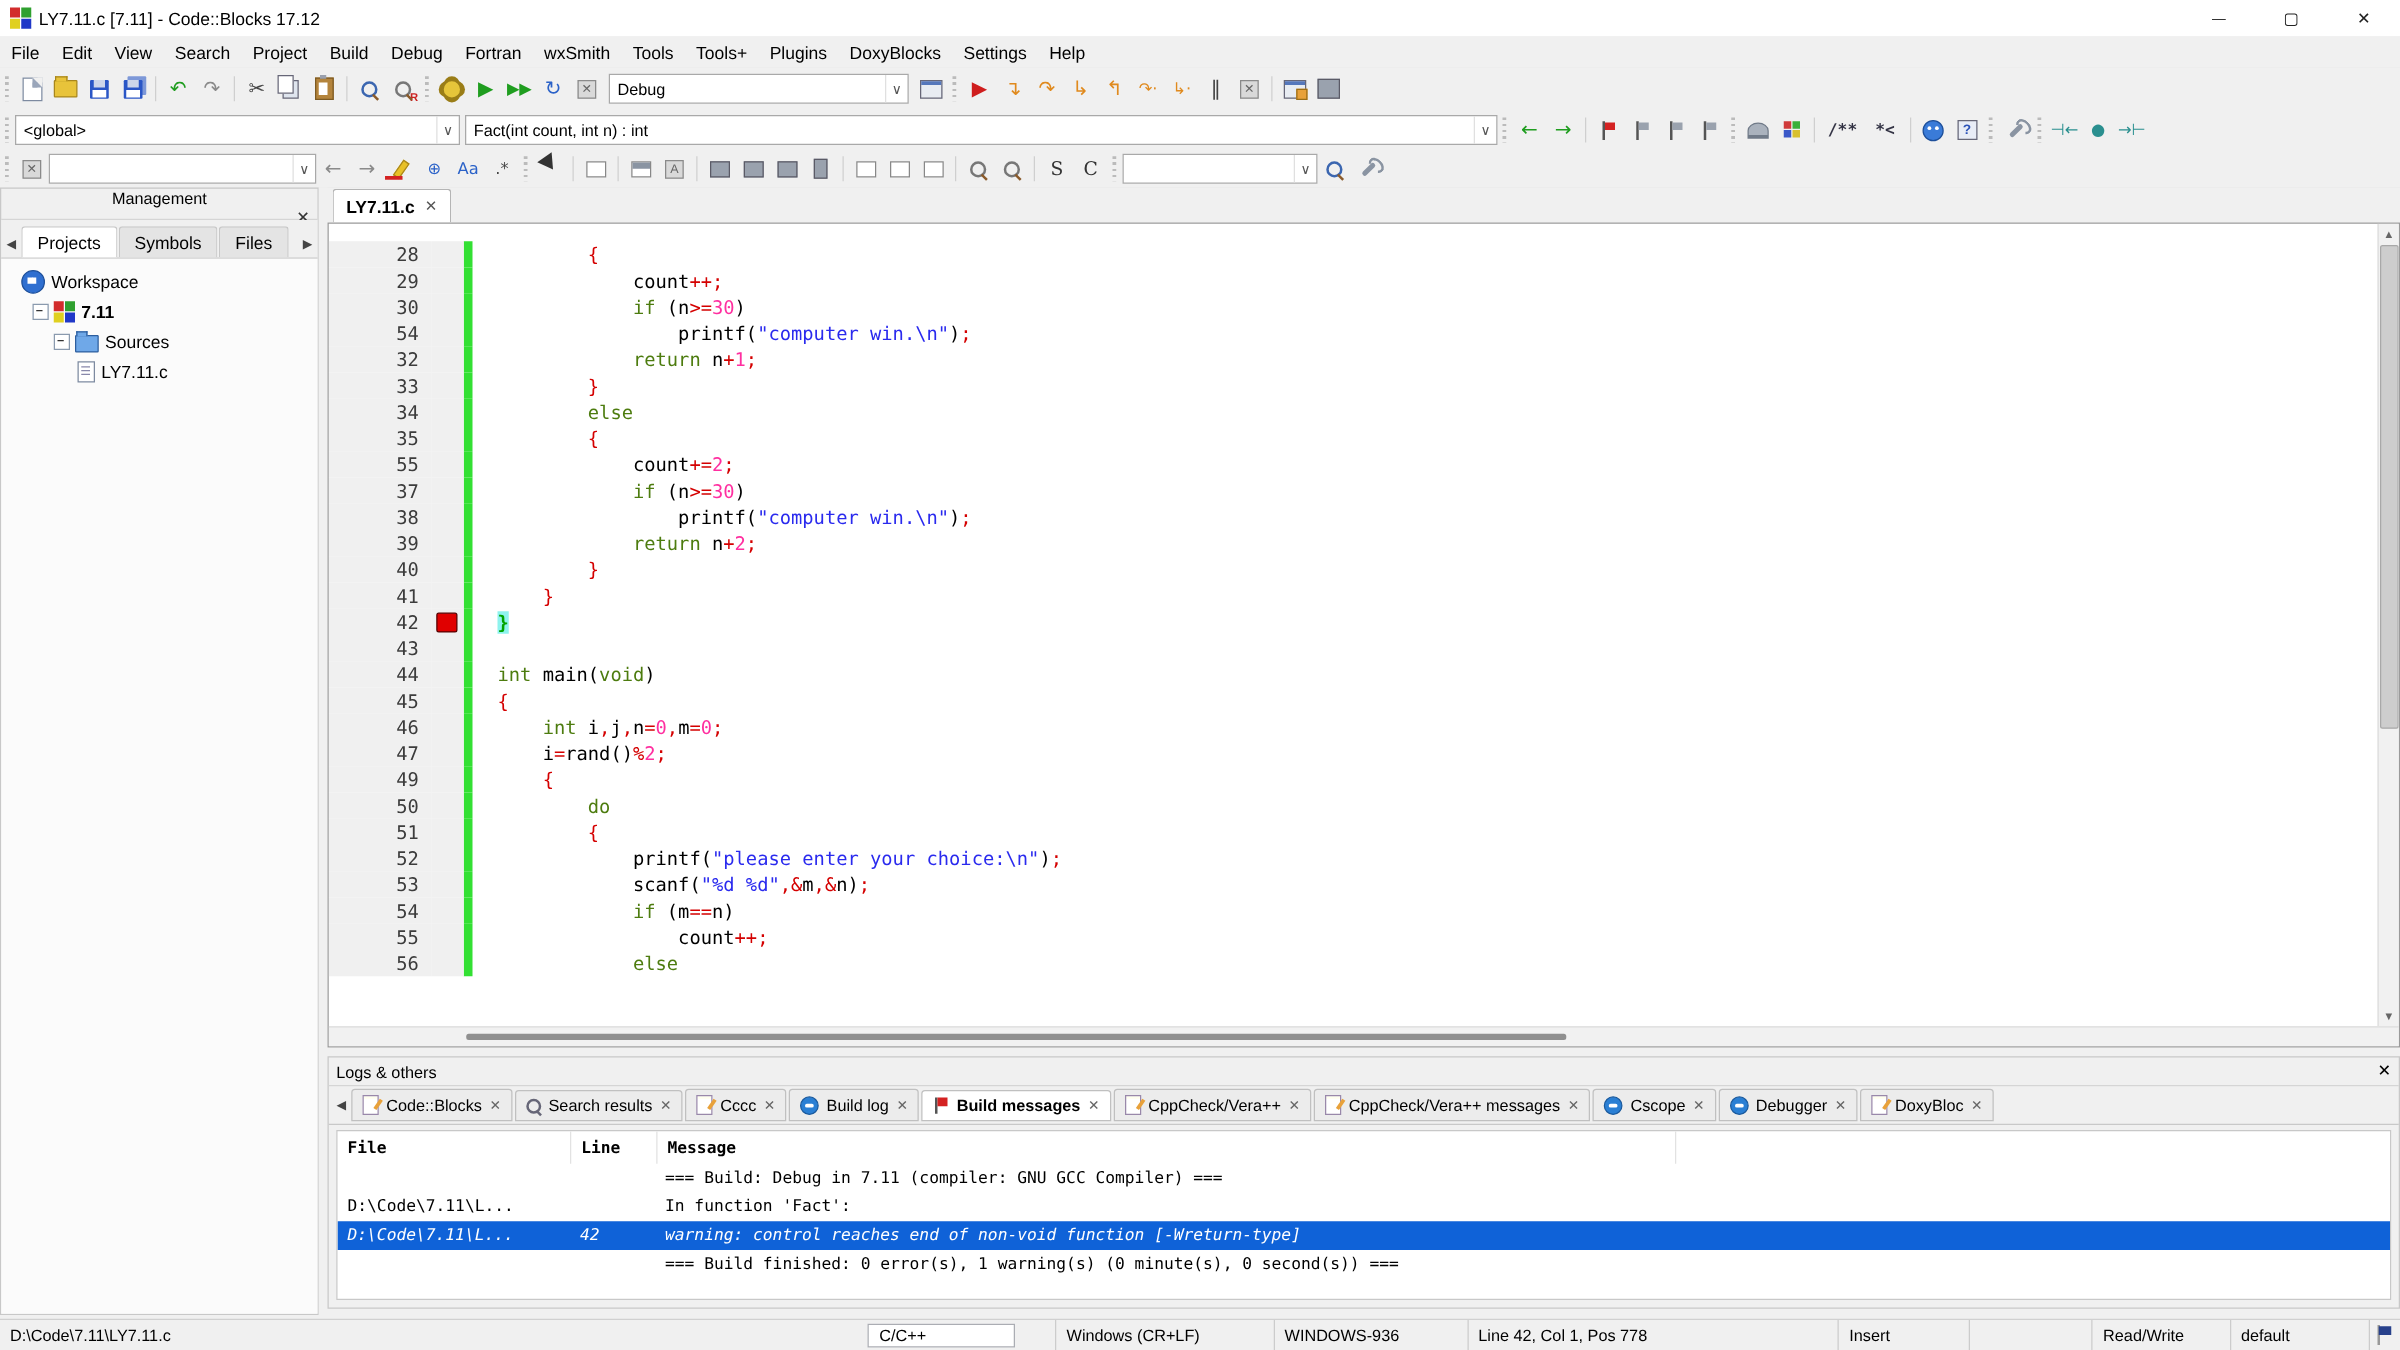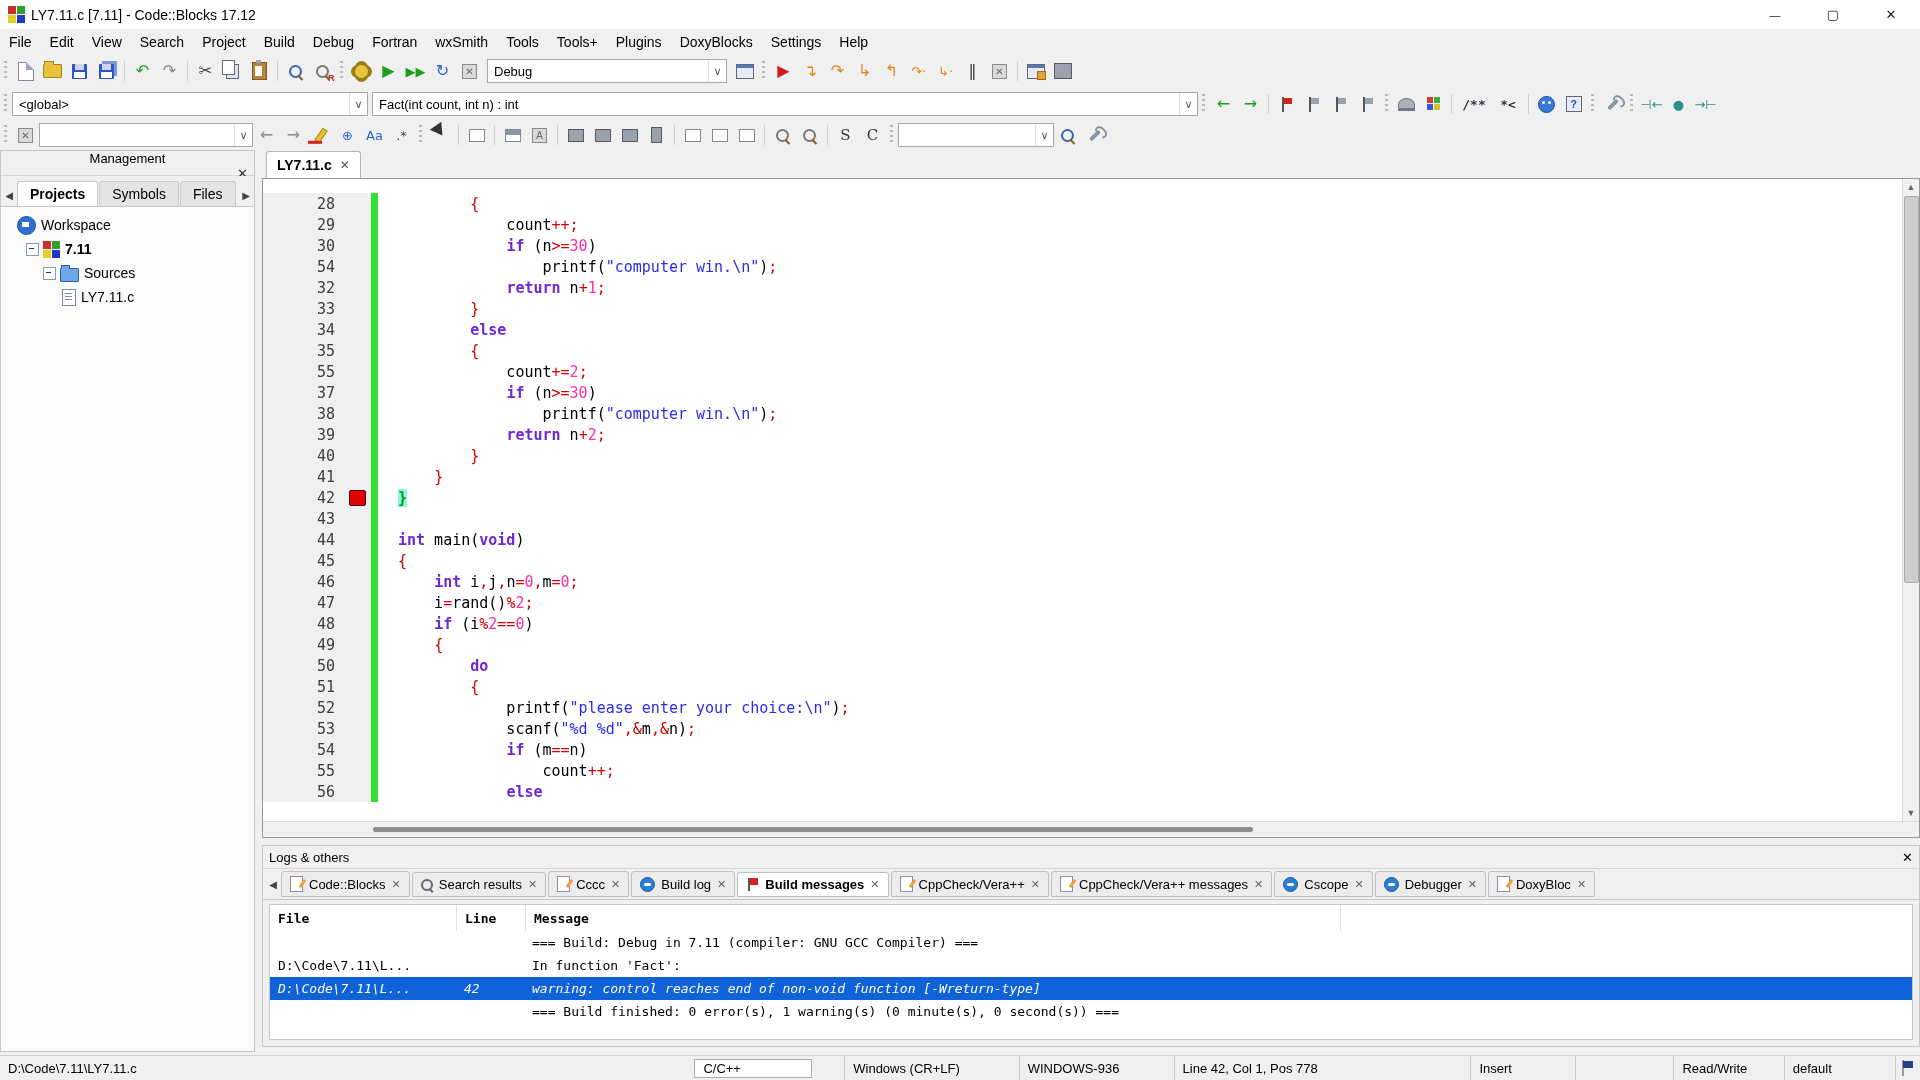--- a/index.html
+++ b/index.html
@@ -77,21 +77,21 @@
   .combo .arr{margin-left:auto;width:17px;height:100%;display:flex;align-items:center;justify-content:center;color:#555;font-size:11px;border-left:1px solid #e0e0e0;}
   
   #main{position:absolute;left:0;top:150px;width:1920px;height:902px;background:#f0f0f0;display:flex;}
   
   #mgmt{width:253px;display:flex;flex-direction:column;border:1px solid #c8c8c8;background:#f0f0f0;}
   #mgmt-caption{height:24px;display:flex;align-items:center;padding:0 6px;font-size:13px;border-bottom:1px solid #d5d5d5;flex-direction:column;}
   #mgmt-caption .x{margin-left:auto;font-size:13px;color:#333;}
   #mgmt-tabs{height:30px;display:flex;align-items:flex-end;background:#f0f0f0;border-bottom:1px solid #c8c8c8;overflow:hidden;}
   .scrollarrow{width:16px;height:22px;display:flex;align-items:center;justify-content:center;font-size:10px;color:#444;}
   .mtab{padding:4px 12px;font-size:14px;border:1px solid #c8c8c8;border-bottom:none;background:#e4e4e4;margin-right:1px;border-radius:3px 3px 0 0;white-space:nowrap;}
-  .mtab.active{background:#fff;font-weight:bold;}
+  .mtab.active{background:#fff;font-weight:normal;}
   #mgmt-tree{flex:1;background:#fbfbfb;padding-top:6px;overflow:hidden;}
   .trow{height:24px;display:flex;align-items:center;font-size:14px;white-space:nowrap;}
   .trow .exp{width:11px;height:11px;border:1px solid #8a9aae;background:#fff;margin-right:4px;position:relative;flex:none;}
   .trow .exp::before{content:"";position:absolute;left:2px;top:4px;width:5px;height:1px;background:#333;}
   .ti{width:17px;height:17px;margin-right:5px;position:relative;flex:none;}
   .ti-workspace{background:#2f6fd0;border-radius:50%;border:1px solid #1d4f9a;}
   .ti-workspace::before{content:"";position:absolute;left:4px;top:5px;width:7px;height:5px;background:#fff;}
   .ti-workspace::after{content:"";position:absolute;left:5px;top:2px;border:3px solid transparent;border-bottom:3px solid #fff;}
   .ti-project{display:grid;grid-template-columns:8px 8px;grid-template-rows:8px 8px;gap:1px;padding-top:1px;}
   .ti-project i:nth-child(1){background:#d22c2c}.ti-project i:nth-child(2){background:#2fa02f}
@@ -112,21 +112,21 @@
   #editor{flex:1;border:1px solid #9a9a9a;background:#fff;position:relative;overflow:hidden;display:flex;flex-direction:column;}
   #code-wrap{flex:1;position:relative;overflow:hidden;display:flex;}
   #code-area{flex:1;padding-top:14px;font-family:"DejaVu Sans Mono","Liberation Mono",monospace;font-size:15px;overflow:hidden;}
   .cline{height:21px;display:flex;align-items:center;white-space:pre;}
   .lnum{width:72px;text-align:right;padding-right:10px;color:#3c3c3c;background:#f0f0f0;align-self:stretch;display:flex;align-items:center;justify-content:flex-end;flex:none;}
   .lmark{width:26px;align-self:stretch;background:#f0f0f0;position:relative;flex:none;}
   .bp{position:absolute;left:4px;top:3px;width:15px;height:14px;background:#e00000;border:1px solid #500;border-radius:2px;}
   .lbar{width:7px;align-self:stretch;background:#33e033;flex:none;}
   .ltext{padding-left:20px;}
   .tk-pl{color:#000}
-  .tk-kw{color:#6d28d9;font-weight:bold}
+  .tk-kw{color:#4d7c0f;font-weight:normal}
   .tk-st{color:#2a2aee}
   .tk-nu{color:#ff2fa0}
   .tk-op{color:#d40000}
   .tk-br{color:#00a400;background:#8ef3ee;font-weight:bold}
   
   #vscroll{width:16px;background:#f1f1f1;border-left:1px solid #dcdcdc;position:relative;flex:none;}
   #vscroll .sa{position:absolute;left:0;width:100%;height:16px;display:flex;align-items:center;justify-content:center;font-size:9px;color:#666;}
   #vscroll .sa.up{top:0}.sa.down{bottom:0}
   #vthumb{position:absolute;left:1px;top:17px;width:13px;height:60%;background:#cdcdcd;border:1px solid #a8a8a8;border-radius:2px;}
   #hscroll{height:15px;background:#f1f1f1;border-top:1px solid #dcdcdc;position:relative;flex:none;}
@@ -545,21 +545,20 @@
                 <div class="cline"><span class="lnum">38</span><span class="lmark"></span><span class="lbar"></span><span class="ltext"><span class="tk-pl">                printf(</span><span class="tk-st">"computer win.\n"</span><span class="tk-pl">)</span><span class="tk-op">;</span></span></div>
                 <div class="cline"><span class="lnum">39</span><span class="lmark"></span><span class="lbar"></span><span class="ltext"><span class="tk-pl">            </span><span class="tk-kw">return</span><span class="tk-pl"> n</span><span class="tk-op">+</span><span class="tk-nu">2</span><span class="tk-op">;</span></span></div>
                 <div class="cline"><span class="lnum">40</span><span class="lmark"></span><span class="lbar"></span><span class="ltext"><span class="tk-pl">        </span><span class="tk-op">}</span></span></div>
                 <div class="cline"><span class="lnum">41</span><span class="lmark"></span><span class="lbar"></span><span class="ltext"><span class="tk-pl">    </span><span class="tk-op">}</span></span></div>
                 <div class="cline"><span class="lnum">42</span><span class="lmark"><span class="bp"></span></span><span class="lbar"></span><span class="ltext"><span class="tk-br">}</span></span></div>
                 <div class="cline"><span class="lnum">43</span><span class="lmark"></span><span class="lbar"></span><span class="ltext"></span></div>
                 <div class="cline"><span class="lnum">44</span><span class="lmark"></span><span class="lbar"></span><span class="ltext"><span class="tk-kw">int</span><span class="tk-pl"> main(</span><span class="tk-kw">void</span><span class="tk-pl">)</span></span></div>
                 <div class="cline"><span class="lnum">45</span><span class="lmark"></span><span class="lbar"></span><span class="ltext"><span class="tk-op">{</span></span></div>
                 <div class="cline"><span class="lnum">46</span><span class="lmark"></span><span class="lbar"></span><span class="ltext"><span class="tk-pl">    </span><span class="tk-kw">int</span><span class="tk-pl"> i</span><span class="tk-op">,</span><span class="tk-pl">j</span><span class="tk-op">,</span><span class="tk-pl">n</span><span class="tk-op">=</span><span class="tk-nu">0</span><span class="tk-op">,</span><span class="tk-pl">m</span><span class="tk-op">=</span><span class="tk-nu">0</span><span class="tk-op">;</span></span></div>
                 <div class="cline"><span class="lnum">47</span><span class="lmark"></span><span class="lbar"></span><span class="ltext"><span class="tk-pl">    i</span><span class="tk-op">=</span><span class="tk-pl">rand()</span><span class="tk-op">%</span><span class="tk-nu">2</span><span class="tk-op">;</span></span></div>
-                <div class="cline"><span class="lnum">48</span><span class="lmark"></span><span class="lbar"></span><span class="ltext"><span class="tk-pl">    </span><span class="tk-kw">if</span><span class="tk-pl"> (i</span><span class="tk-op">%</span><span class="tk-nu">2</span><span class="tk-op">==</span><span class="tk-nu">0</span><span class="tk-pl">)</span></span></div>
                 <div class="cline"><span class="lnum">49</span><span class="lmark"></span><span class="lbar"></span><span class="ltext"><span class="tk-pl">    </span><span class="tk-op">{</span></span></div>
                 <div class="cline"><span class="lnum">50</span><span class="lmark"></span><span class="lbar"></span><span class="ltext"><span class="tk-pl">        </span><span class="tk-kw">do</span></span></div>
                 <div class="cline"><span class="lnum">51</span><span class="lmark"></span><span class="lbar"></span><span class="ltext"><span class="tk-pl">        </span><span class="tk-op">{</span></span></div>
                 <div class="cline"><span class="lnum">52</span><span class="lmark"></span><span class="lbar"></span><span class="ltext"><span class="tk-pl">            printf(</span><span class="tk-st">"please enter your choice:\n"</span><span class="tk-pl">)</span><span class="tk-op">;</span></span></div>
                 <div class="cline"><span class="lnum">53</span><span class="lmark"></span><span class="lbar"></span><span class="ltext"><span class="tk-pl">            scanf(</span><span class="tk-st">"%d %d"</span><span class="tk-op">,&amp;</span><span class="tk-pl">m</span><span class="tk-op">,&amp;</span><span class="tk-pl">n</span><span class="tk-pl">)</span><span class="tk-op">;</span></span></div>
                 <div class="cline"><span class="lnum">54</span><span class="lmark"></span><span class="lbar"></span><span class="ltext"><span class="tk-pl">            </span><span class="tk-kw">if</span><span class="tk-pl"> (m</span><span class="tk-op">==</span><span class="tk-pl">n)</span></span></div>
                 <div class="cline"><span class="lnum">55</span><span class="lmark"></span><span class="lbar"></span><span class="ltext"><span class="tk-pl">                count</span><span class="tk-op">++;</span></span></div>
                 <div class="cline"><span class="lnum">56</span><span class="lmark"></span><span class="lbar"></span><span class="ltext"><span class="tk-pl">            </span><span class="tk-kw">else</span></span></div>
               </div>
             <div id="vscroll">

